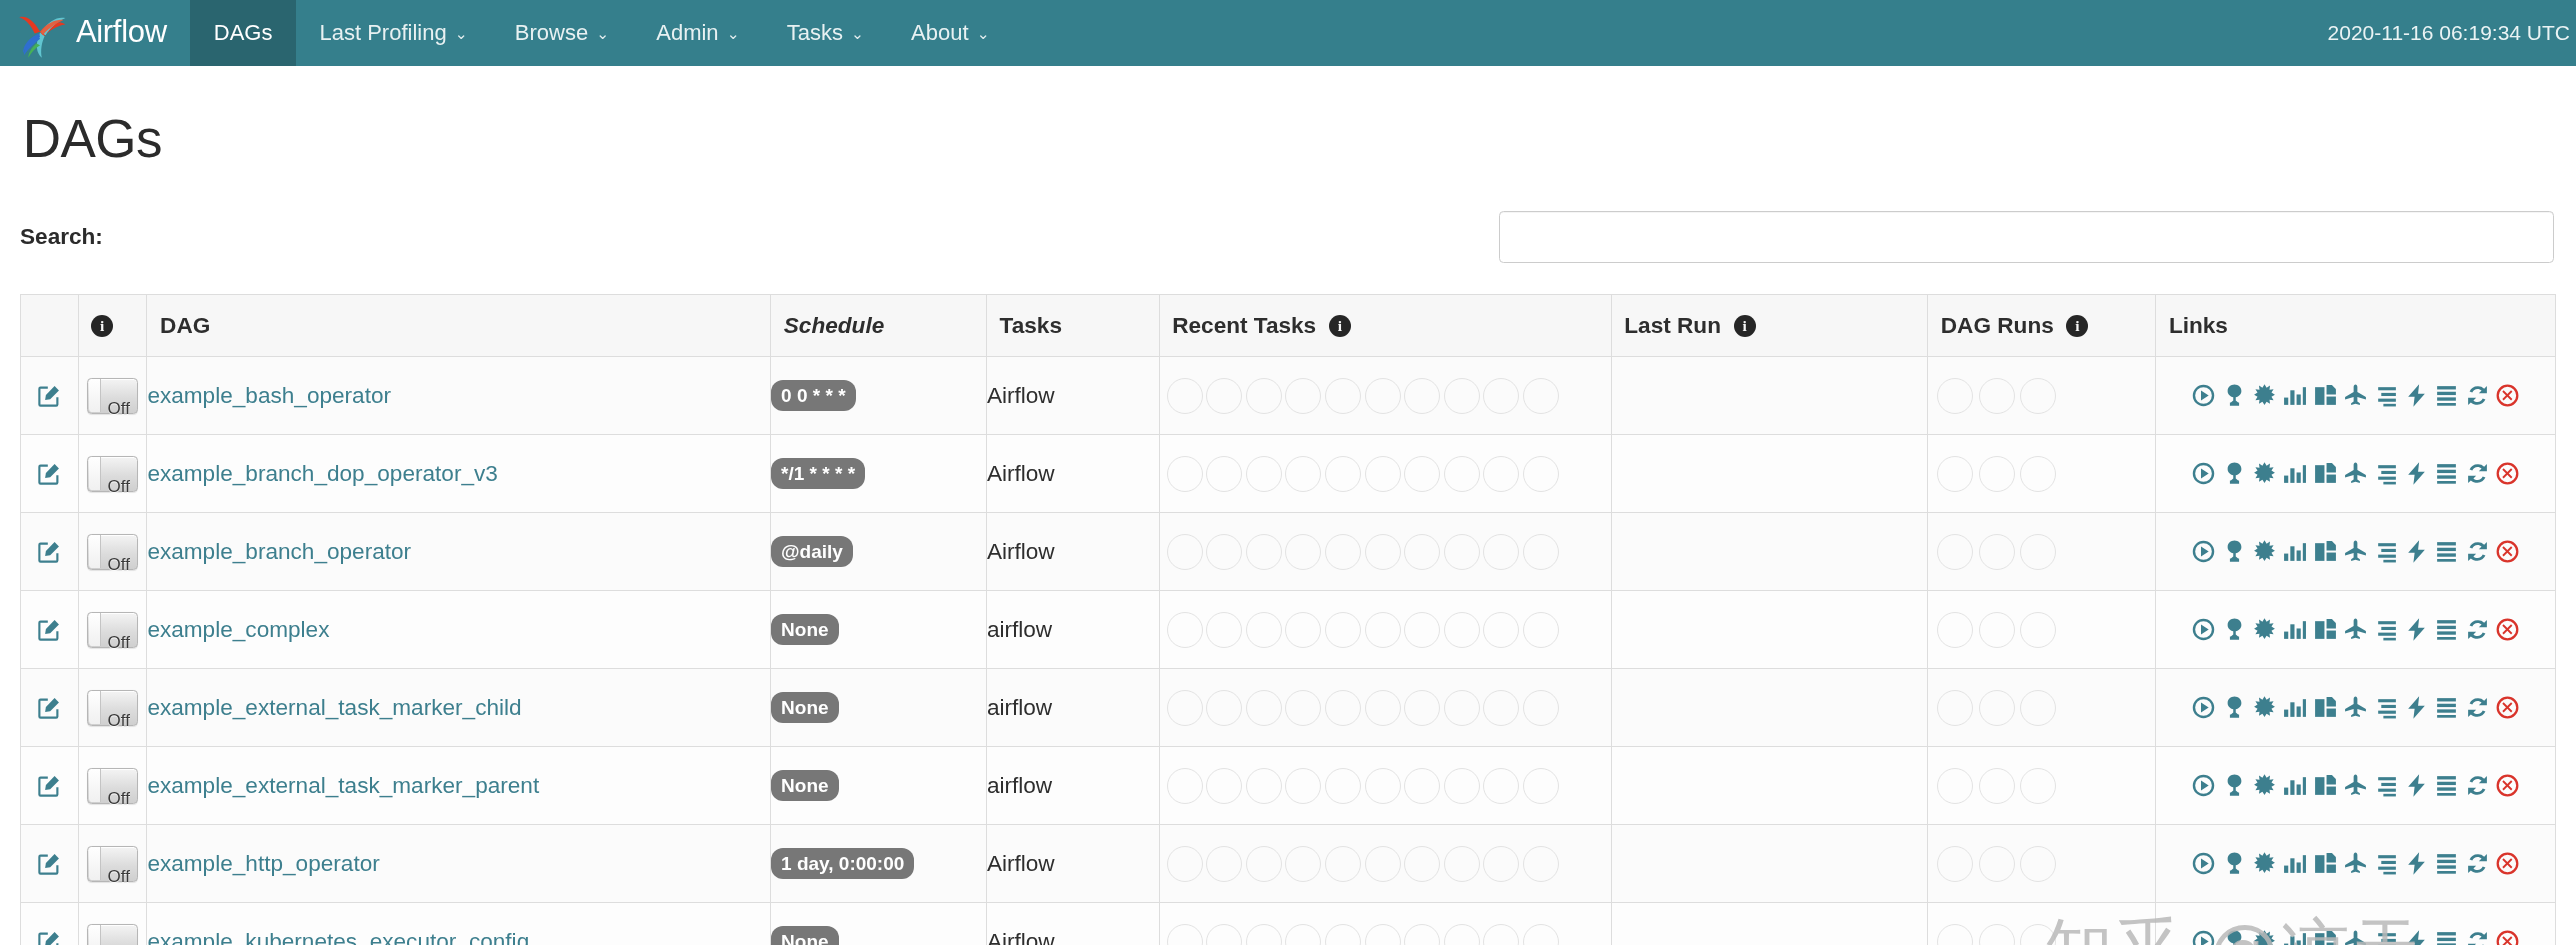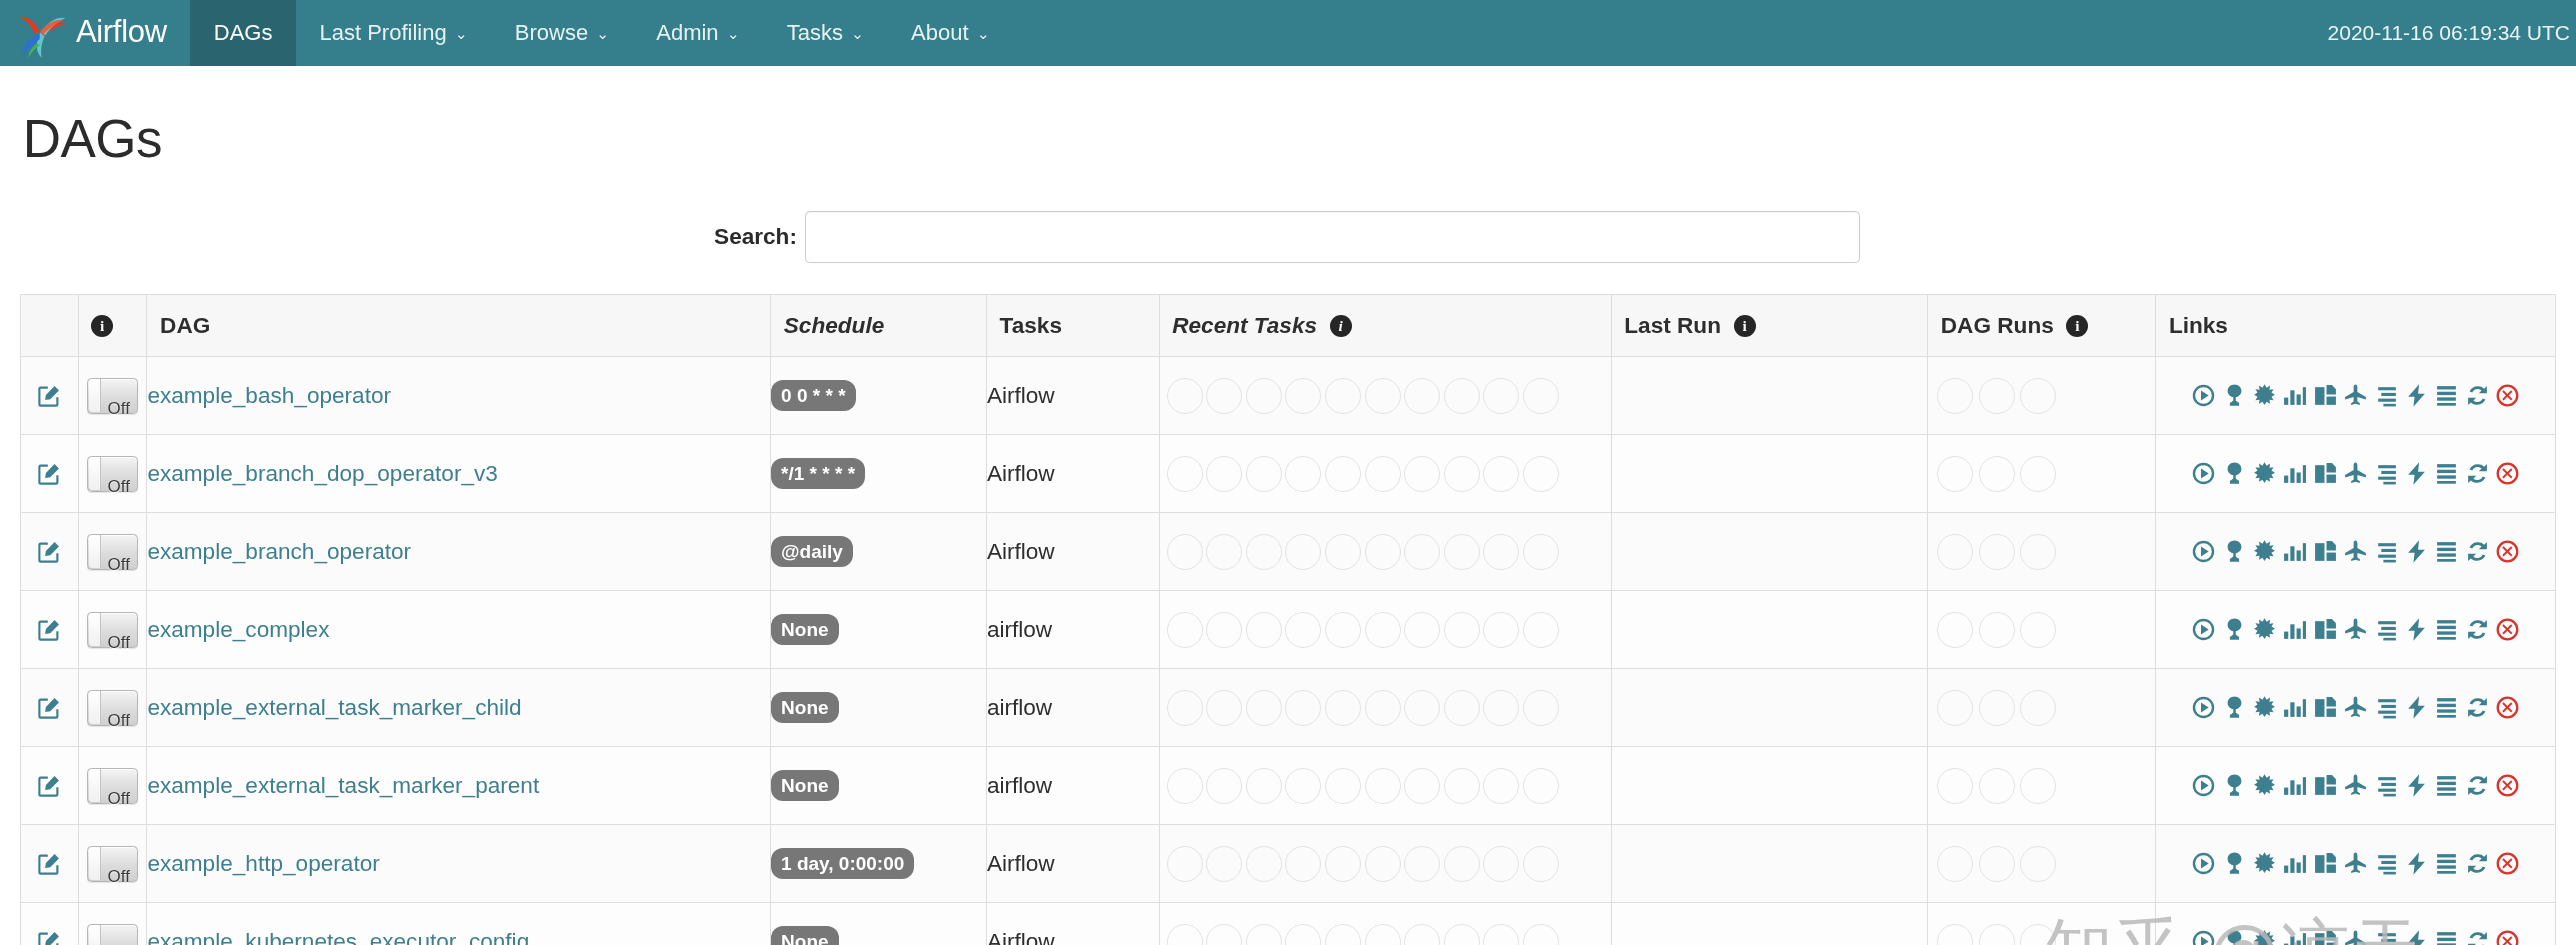--- a/index.html
+++ b/index.html
@@ -71,21 +71,21 @@
   .page-title {
     font-size: 53px;
     font-weight: 400;
     color: #2b2b2b;
     margin: 42px 0 0 2.7px;
     letter-spacing: -0.5px;
   }
 
   .search-row {
     display: flex;
-    justify-content: center;
+    justify-content: space-between;
     align-items: center;
     margin-top: 42px;
     padding-right: 1.8px;
   }
   .search-label {
     font-size: 22.6px;
     font-weight: bold;
     color: #2b2b2b;
     margin-right: 8.2px;
   }
@@ -123,21 +123,21 @@
     height: 62px;
     text-align: left;
     padding: 0 12.7px;
     white-space: nowrap;
   }
   th.c-edit  { width: 56px;  }
   th.c-tog   { width: 67px;  text-align:center; padding:0; }
   th.c-dag   { width: 607px; }
   th.c-sched { width: 210px; font-style: italic; }
   th.c-owner { width: 168px; }
-  th.c-tasks { width: 440px; font-style: italic; }
+  th.c-tasks { width: 440px; }
   th.c-last  { width: 308px; }
   th.c-runs  { width: 222px; }
   th.c-links { width: 389px; text-align: center; }
 
   .info-i {
     display: inline-block;
     width: 22px; height: 22px;
     border-radius: 50%;
     background: #262626;
     color: #f7f7f7;

